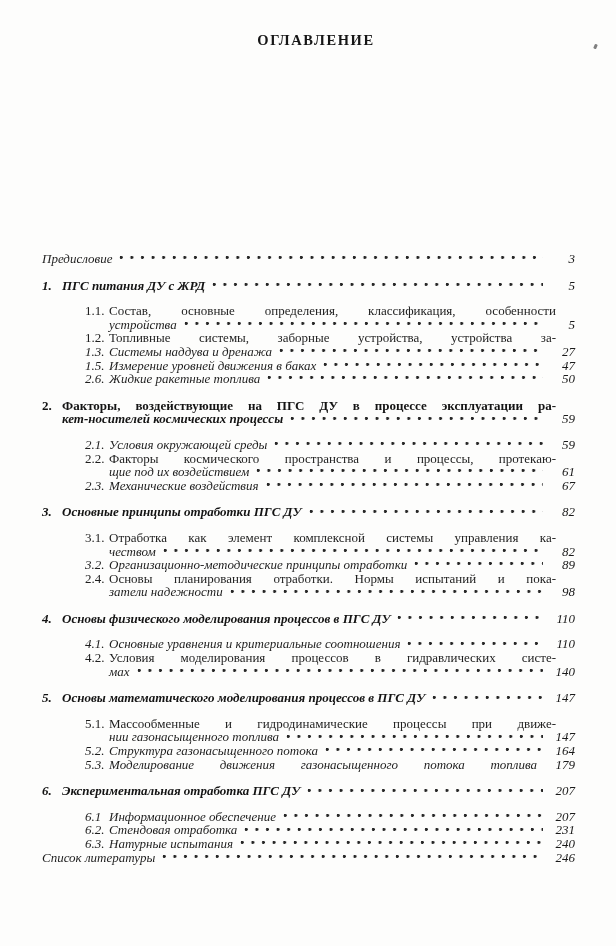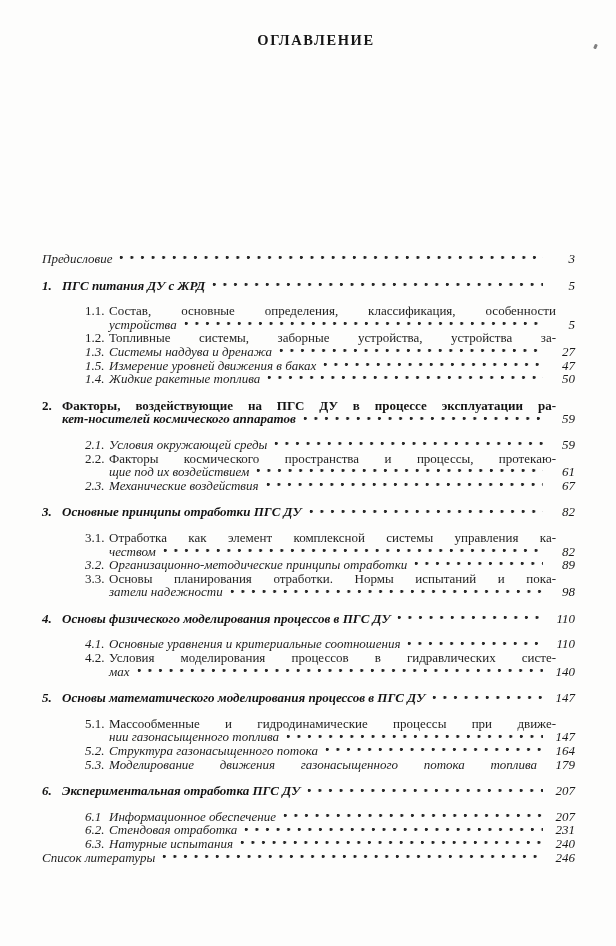--- a/index.html
+++ b/index.html
@@ -146,34 +146,34 @@
       <div class="entry-group sub">
         <div class="line final">
           <span class="num">1.5.</span>
           <span class="txt">Измерение уровней движения в баках</span>
           <span class="leader"></span>
           <span class="pg">47</span>
         </div>
       </div>
       <div class="entry-group sub">
         <div class="line final">
-          <span class="num">1.4.</span>
+          <span class="num">2.6.</span>
           <span class="txt">Жидкие ракетные топлива</span>
           <span class="leader"></span>
           <span class="pg">50</span>
         </div>
       </div>
       <div class="entry-group chapter">
         <div class="line cont">
           <span class="num">2.</span>
           <span class="txt">Факторы, воздействующие на ПГС ДУ в процессе эксплуатации ра-</span>
         </div>
         <div class="line final">
           <span class="num"></span>
-          <span class="txt">кет-носителей космического аппаратов</span>
+          <span class="txt">кет-носителей космических процессы</span>
           <span class="leader"></span>
           <span class="pg">59</span>
         </div>
       </div>
       <div class="entry-group sub">
         <div class="line final">
           <span class="num">2.1.</span>
           <span class="txt">Условия окружающей среды</span>
           <span class="leader"></span>
           <span class="pg">59</span>
@@ -222,21 +222,21 @@
       <div class="entry-group sub">
         <div class="line final">
           <span class="num">3.2.</span>
           <span class="txt">Организационно-методические принципы отработки</span>
           <span class="leader"></span>
           <span class="pg">89</span>
         </div>
       </div>
       <div class="entry-group sub">
         <div class="line cont">
-          <span class="num">3.3.</span>
+          <span class="num">2.4.</span>
           <span class="txt">Основы планирования отработки. Нормы испытаний и пока-</span>
         </div>
         <div class="line final">
           <span class="num"></span>
           <span class="txt">затели надежности</span>
           <span class="leader"></span>
           <span class="pg">98</span>
         </div>
       </div>
       <div class="entry-group chapter">

